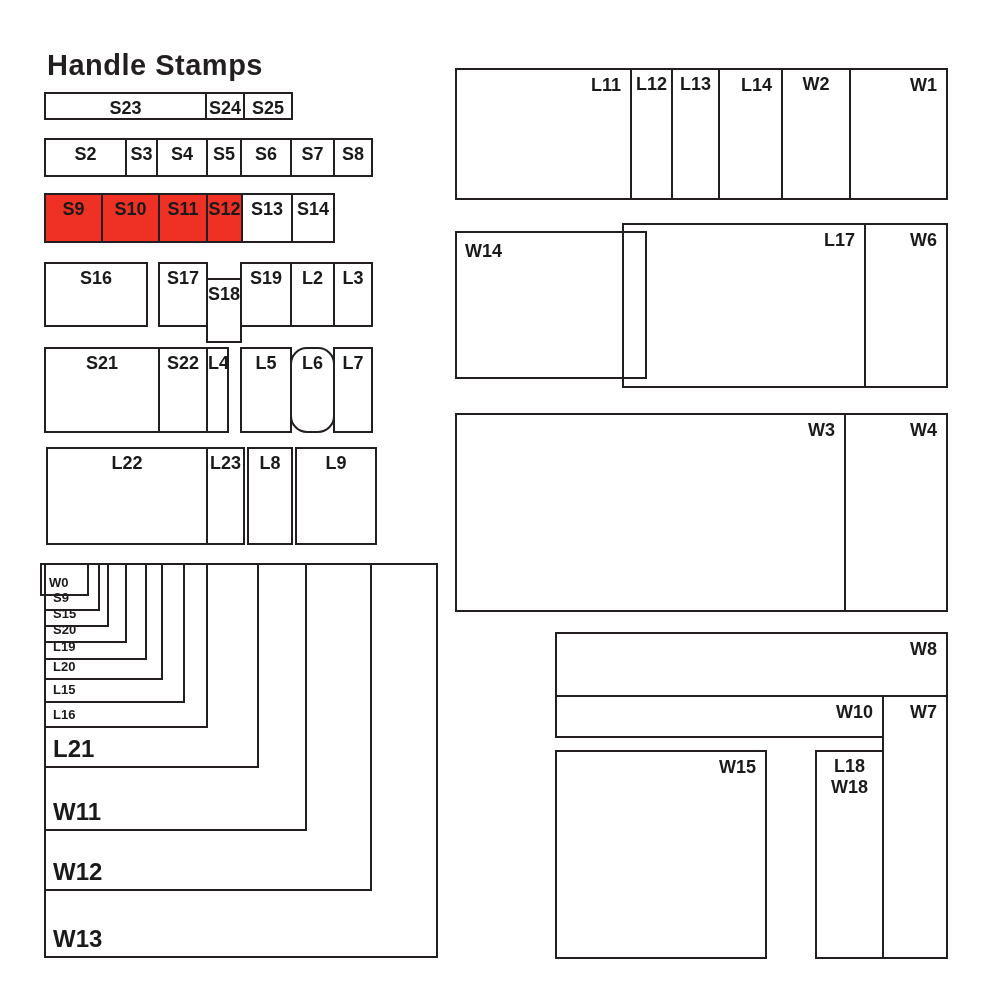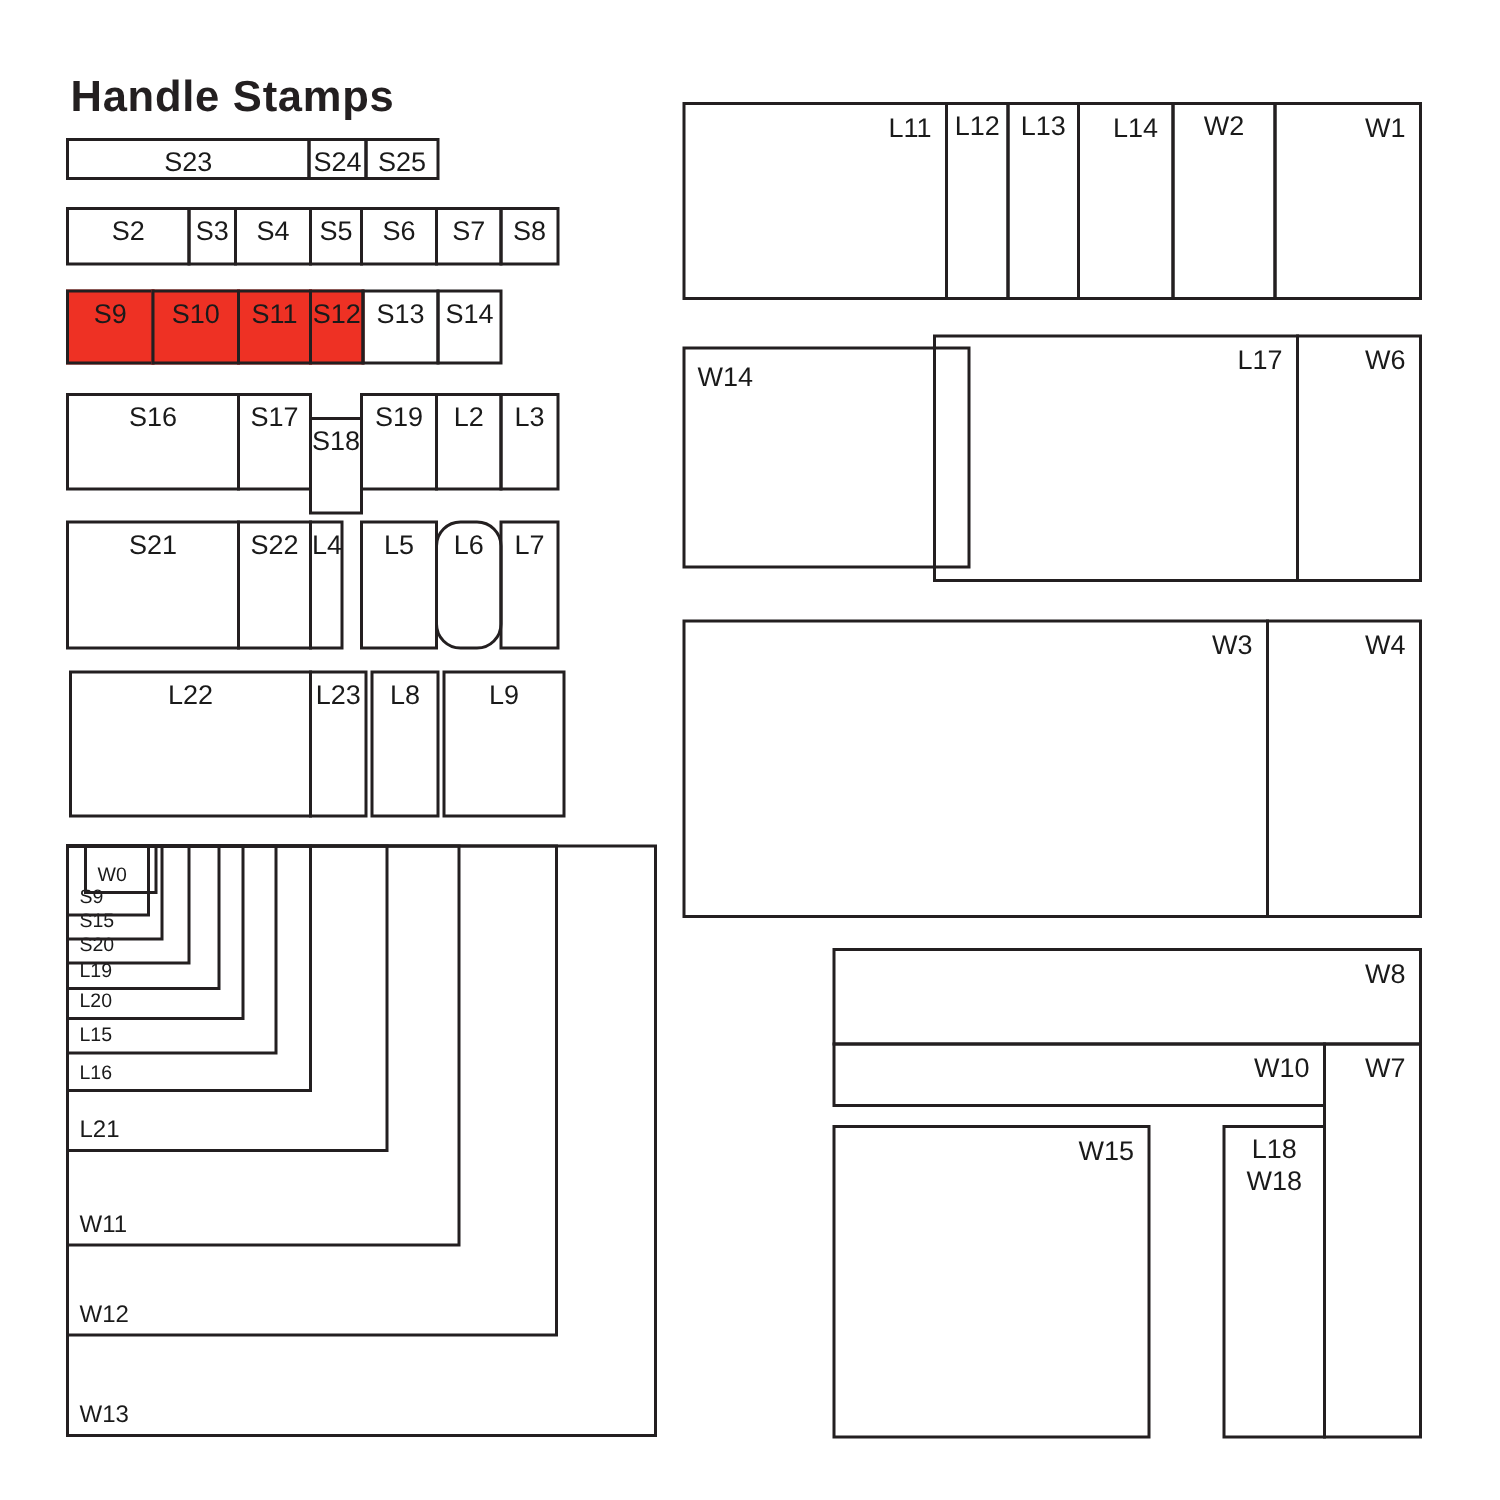--- a/index.html
+++ b/index.html
@@ -13,32 +13,32 @@
   #title{
     position:absolute;left:47px;top:49px;margin:0;
     font-size:29px;font-weight:bold;letter-spacing:0.5px;
     color:#231f20;
   }
   .box{
     position:absolute;box-sizing:border-box;
     border:2px solid #231f20;background:transparent;
   }
   .box .lbl{
-    position:absolute;font-weight:normal;color:#1a1a1a;
+    position:absolute;font-weight:bold;color:#1a1a1a;
     line-height:1.15;white-space:pre-line;
   }
   
   .tc .lbl{top:4px;left:0;right:0;text-align:center;}
   .tr .lbl{top:5px;right:9px;text-align:right;}
   .tl .lbl{top:8px;left:8px;text-align:left;}
   .bl .lbl{bottom:3px;left:7px;text-align:left;}
   
   .f-md{font-size:18px;}
   .f-sm{font-size:13px;}
-  .f-lg{font-size:16px;}
+  .f-lg{font-size:24px;}
 </style>
 </head>
 <body>
 
 <div id="canvas">
   <h1 id="title">Handle Stamps</h1>
   <div id="boxes">
       <div class="box tc" style="left: 44px; top: 92px; width: 163px; height: 28px; border-color: rgb(35, 31, 32);">
         <span class="lbl f-md">S23</span>
       </div>
@@ -80,21 +80,21 @@
       </div>
       <div class="box tc" style="left: 206px; top: 193px; width: 37px; height: 50px; border-color: rgb(35, 31, 32); background: rgb(238, 49, 36);">
         <span class="lbl f-md">S12</span>
       </div>
       <div class="box tc" style="left: 241px; top: 193px; width: 52px; height: 50px; border-color: rgb(35, 31, 32);">
         <span class="lbl f-md">S13</span>
       </div>
       <div class="box tc" style="left: 291px; top: 193px; width: 44px; height: 50px; border-color: rgb(35, 31, 32);">
         <span class="lbl f-md">S14</span>
       </div>
-      <div class="box tc" style="left: 44px; top: 262px; width: 116px; height: 65px; border-color: rgb(35, 31, 32);">
+      <div class="box tc" style="left: 44px; top: 262px; width: 104px; height: 65px; border-color: rgb(35, 31, 32);">
         <span class="lbl f-md">S16</span>
       </div>
       <div class="box tc" style="left: 158px; top: 262px; width: 50px; height: 65px; border-color: rgb(35, 31, 32);">
         <span class="lbl f-md">S17</span>
       </div>
       <div class="box tc" style="left: 206px; top: 278px; width: 36px; height: 65px; border-color: rgb(35, 31, 32);">
         <span class="lbl f-md">S18</span>
       </div>
       <div class="box tc" style="left: 240px; top: 262px; width: 52px; height: 65px; border-color: rgb(35, 31, 32);">
         <span class="lbl f-md">S19</span>
@@ -161,21 +161,21 @@
       </div>
       <div class="box bl" style="left: 44px; top: 563px; width: 83px; height: 80px; border-color: rgb(35, 31, 32);">
         <span class="lbl f-sm">S20</span>
       </div>
       <div class="box bl" style="left: 44px; top: 563px; width: 65px; height: 64px; border-color: rgb(35, 31, 32);">
         <span class="lbl f-sm">S15</span>
       </div>
       <div class="box bl" style="left: 44px; top: 563px; width: 56px; height: 48px; border-color: rgb(35, 31, 32);">
         <span class="lbl f-sm">S9</span>
       </div>
-      <div class="box bl" style="left: 56px; top: 563px; width: 21px; height: 33px; border-color: rgb(35, 31, 32); padding-left: 45px;">
+      <div class="box bl" style="left: 40px; top: 563px; width: 21px; height: 33px; border-color: rgb(35, 31, 32); padding-left: 45px;">
         <span class="lbl f-sm">W0</span>
       </div>
       <div class="box tr" style="left: 455px; top: 68px; width: 177px; height: 132px; border-color: rgb(35, 31, 32);">
         <span class="lbl f-md">L11</span>
       </div>
       <div class="box tc" style="left: 630px; top: 68px; width: 43px; height: 132px; border-color: rgb(35, 31, 32);">
         <span class="lbl f-md">L12</span>
       </div>
       <div class="box tc" style="left: 671px; top: 68px; width: 49px; height: 132px; border-color: rgb(35, 31, 32);">
         <span class="lbl f-md">L13</span>

